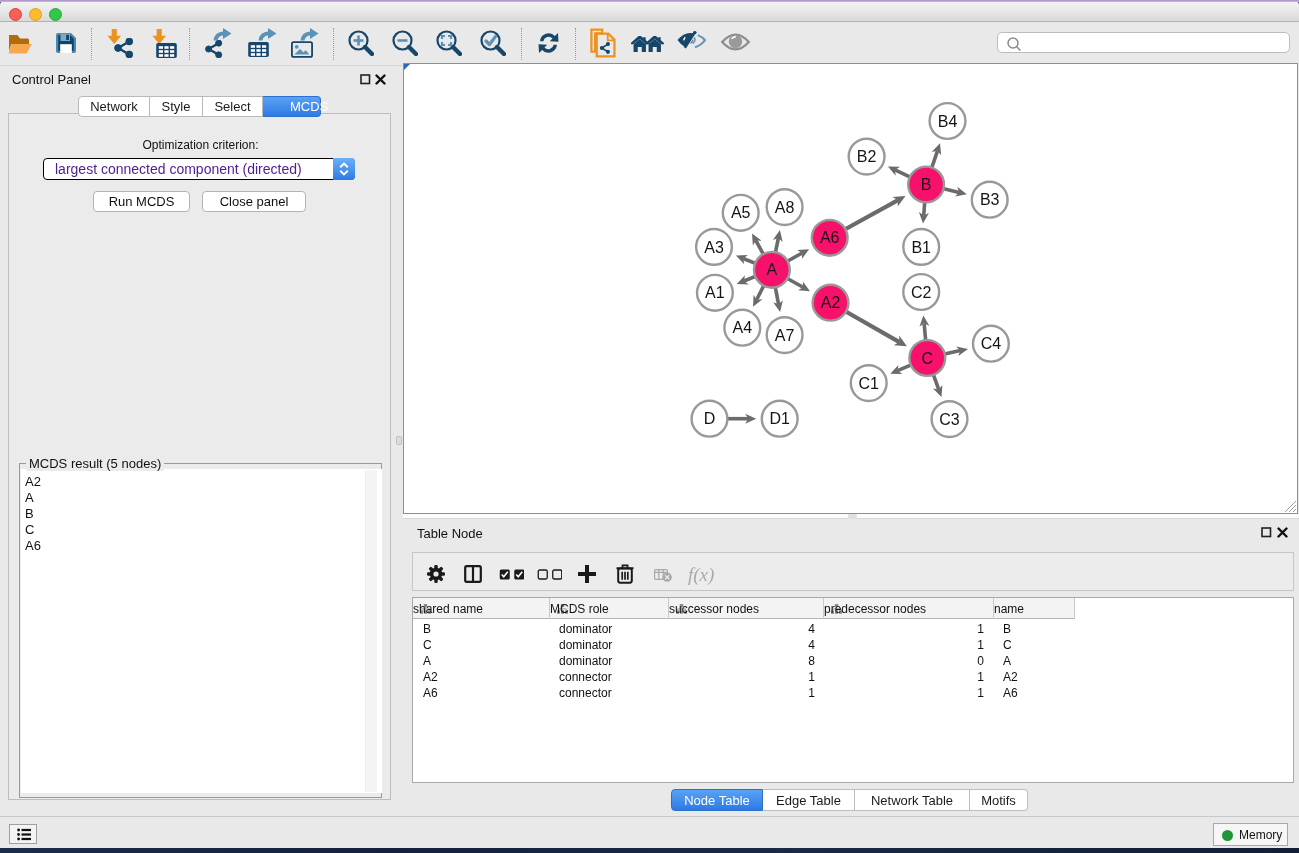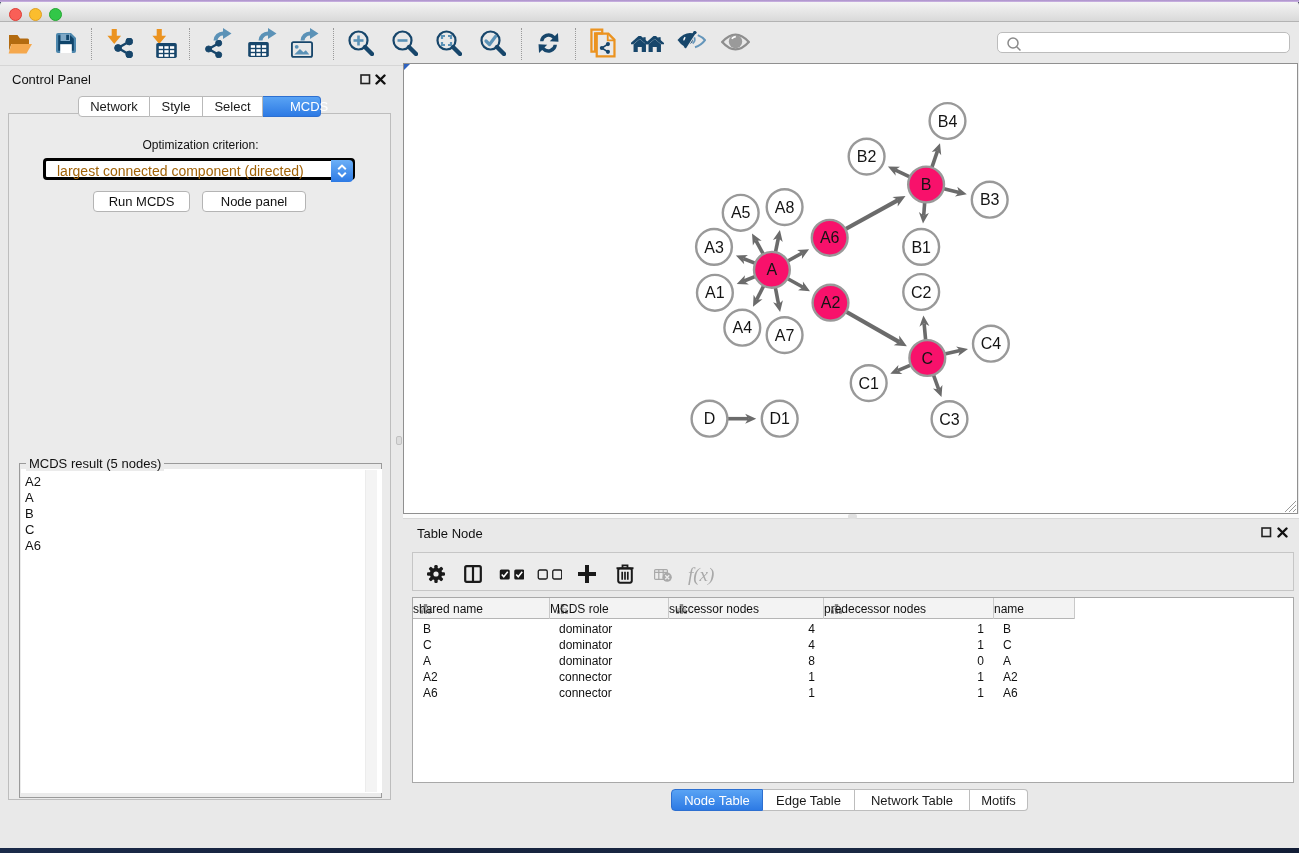--- a/index.html
+++ b/index.html
@@ -22,21 +22,21 @@
 #cp { position:absolute; left:0; top:66px; width:395px; height:750px; background:#e9e9e9; }
 #cp-head { position:absolute; left:0; top:0; width:100%; height:26px; }
 #cp-head .t { position:absolute; left:12px; top:6px; font-size:13px; color:#111; }
 #cp-box { position:absolute; left:8px; top:47px; width:383px; height:687px; border:1px solid #bdbdbd; background:#ebebeb; }
 #cp-tabs { position:absolute; left:78px; top:30px; height:21px; z-index:5; display:flex; }
 .cptab { height:21px; line-height:20px; font-size:13px; color:#1a1a1a; background:#fff; border:1px solid #b9b9b9; border-left:none; padding:0; text-align:center; }
 .cptab.first { border-left:1px solid #b9b9b9; border-radius:4px 0 0 4px; }
 .cptab.last { border-radius:0 4px 4px 0; }
 .cptab.sel { background:linear-gradient(#59a3f4,#2d7ae4); color:#fff; border-color:#2d6fd0; }
 #opt-label { position:absolute; left:0; width:383px; top:24px; text-align:center; font-size:12px; color:#111; }
-#combo { position:absolute; left:34px; top:44px; width:312px; height:22px; background:#fff; border:3px solid #000000; border-radius:4px; font-size:14px; line-height:20px; padding-left:11px; color:#a16207; }
+#combo { position:absolute; left:34px; top:44px; width:312px; height:22px; background:#fff; border:1px solid #000000; border-radius:4px; font-size:14px; line-height:20px; padding-left:11px; color:#4c1d95; }
 #combo .spin { position:absolute; right:-1px; top:-1px; width:22px; height:22px; border-radius:0 4px 4px 0; background:linear-gradient(#6cb0f7,#2d7ae4); }
 .btn { position:absolute; height:21px; background:#fff; border:1px solid #b4b4b4; border-radius:4px; font-size:13px; text-align:center; line-height:19px; color:#111; }
 #btn-run { left:84px; top:77px; width:97px; }
 #btn-close { left:193px; top:77px; width:104px; }
 #mcds-group { position:absolute; left:10px; top:349px; width:363px; height:335px; border:1px solid #9a9a9a; }
 #mcds-legend { position:absolute; left:6px; top:-8px; background:#ebebeb; padding:0 3px; font-size:13px; color:#111; }
 #mcds-list { position:absolute; left:1px; top:5px; width:361px; height:324px; background:#fff; font-size:13px; color:#111; padding-top:5px; }
 #mcds-list div { padding-left:4px; height:16px; line-height:16px; }
 #mcds-list #mcds-scroll { position:absolute; right:5px; top:1px; width:12px; height:322px; background:#f4f4f4; border:none; border-left:1px solid #ececec; padding:0; }
 
@@ -253,21 +253,21 @@
       </div>
     <div id="cp-box">
       <div id="opt-label">Optimization criterion:</div>
       <div id="combo">largest connected component (directed)<span class="spin">
             <svg style="position:absolute;left:4px;top:3px;" width="14" height="16" viewBox="0 0 14 16">
               <path d="M3.2 6.2 L7 2.6 L10.8 6.2" fill="none" stroke="#ffffff" stroke-width="2"></path>
               <path d="M3.2 9.8 L7 13.4 L10.8 9.8" fill="none" stroke="#ffffff" stroke-width="2"></path>
             </svg>
           </span></div>
       <div class="btn" id="btn-run">Run MCDS</div>
-      <div class="btn" id="btn-close">Node panel</div>
+      <div class="btn" id="btn-close">Close panel</div>
       <div id="mcds-group">
         <div id="mcds-list">
             <div>A2</div>
             <div>A</div>
             <div>B</div>
             <div>C</div>
             <div>A6</div>
           <div id="mcds-scroll"></div>
         </div>
         <div id="mcds-legend">MCDS result (5 nodes)</div>
@@ -549,14 +549,32 @@
         <div class="cell" style="left:590px;top:87px;">A6</div>
       </div>
     </div>
     <div id="tp-tabs">
       <div class="tptab sel first" style="width:92px;">Node Table</div>
       <div class="tptab" style="width:92px;">Edge Table</div>
       <div class="tptab" style="width:115px;">Network Table</div>
       <div class="tptab last" style="width:58px;">Motifs</div>
     </div>
   </div>
+  <div id="statusbar">
+    <div id="sb-btn">
+        <svg style="position:absolute;left:7px;top:3px;" width="14" height="13" viewBox="0 0 14 13">
+          <g fill="#111">
+            <circle cx="1.6" cy="2" r="1.4"></circle>
+            <circle cx="1.6" cy="6.5" r="1.4"></circle>
+            <circle cx="1.6" cy="11" r="1.4"></circle>
+            <rect x="4.5" y="0.9" width="9.5" height="2.2"></rect>
+            <rect x="4.5" y="5.4" width="9.5" height="2.2"></rect>
+            <rect x="4.5" y="9.9" width="9.5" height="2.2"></rect>
+          </g>
+        </svg>
+      </div>
+    <div id="mem-btn">
+        <span class="dot"></span>
+        <span class="t">Memory</span>
+      </div>
+  </div>
 </div>
 <div id="desktop-top"></div>
 
 </body></html>

